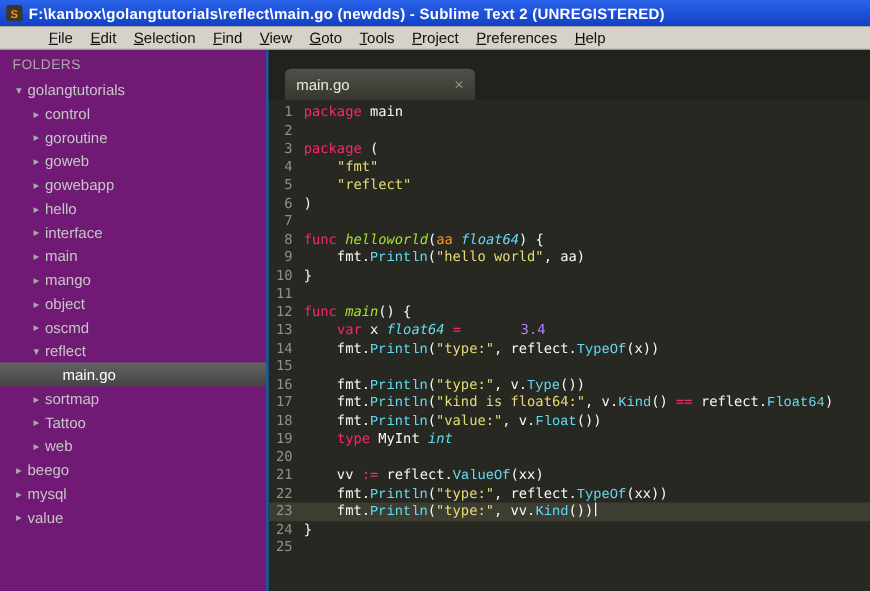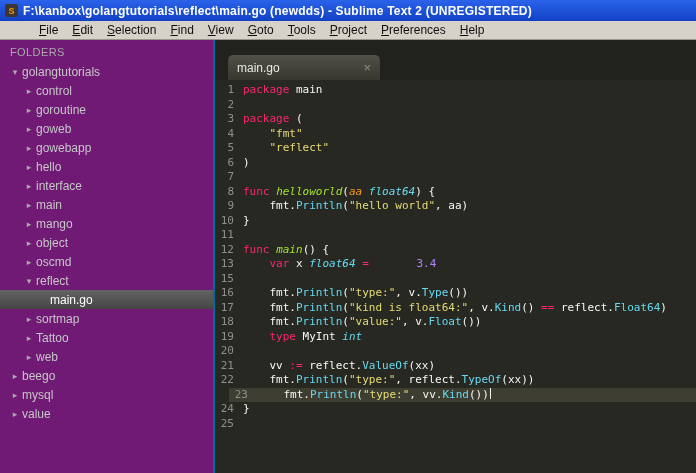--- a/index.html
+++ b/index.html
@@ -62,32 +62,32 @@
     background:linear-gradient(#505048,#37372f);
     display:flex;align-items:center;justify-content:space-between;
     padding:0 9px;font-size:12px;color:#e8e8e3;
   }
   .tab-close{color:#8e8e87;font-size:13px;line-height:13px;}
   .code{
     flex:1;padding-top:3px;overflow:hidden;
     font-family:"DejaVu Sans Mono",monospace;font-size:11px;line-height:14.5px;
   }
   .code-line{display:flex;height:14.5px;}
-  .code-line.current{background:#3e3d32;margin-left:14px;}
+  .code-line.current{background:#3e3d32;}
   .gutter{width:28px;flex:none;text-align:right;padding-right:9px;color:#8f908a;}
   .line-content{white-space:pre;color:#f8f8f2;}
   
   .tok-k{color:#f92672;}
   .tok-o{color:#f92672;}
   .tok-s{color:#e6db74;}
   .tok-f{color:#a6e22e;font-style:italic;}
   .tok-t{color:#66d9ef;font-style:italic;}
-  .tok-c{color:#66d9ef;}
+  .tok-c{color:#66d9ef;font-family:Liberation Mono, monospace;}
   .tok-n{color:#ae81ff;margin-left:41px;}
-  .tok-pa{color:#fd971f;font-style:italic;}
+  .tok-pa{color:#fd971f;}
   .tok-p{color:#f8f8f2;}
   .caret{display:inline-block;width:1px;height:11px;background:#f8f8f0;vertical-align:-1px;margin-left:1px;}
 </style>
 </head>
 <body>
 
 <div class="window">
 
   <div class="titlebar">
     <span class="app-icon">S</span>
@@ -245,20 +245,24 @@
           </div>
           <div class="code-line">
             <span class="gutter">12</span>
             <span class="line-content"><span class="tok-k">func</span><span class="tok-p"> </span><span class="tok-f">main</span><span class="tok-p">() {</span></span>
           </div>
           <div class="code-line">
             <span class="gutter">13</span>
             <span class="line-content"><span class="tok-p">    </span><span class="tok-k">var</span><span class="tok-p"> x </span><span class="tok-t">float64</span><span class="tok-p"> </span><span class="tok-o">=</span><span class="tok-p"> </span><span class="tok-n">3.4</span></span>
           </div>
           <div class="code-line">
+            <span class="gutter">14</span>
+            <span class="line-content"><span class="tok-p">    fmt.</span><span class="tok-c">Println</span><span class="tok-p">(</span><span class="tok-s">"type:"</span><span class="tok-p">, reflect.</span><span class="tok-c">TypeOf</span><span class="tok-p">(x))</span></span>
+          </div>
+          <div class="code-line">
             <span class="gutter">15</span>
           </div>
           <div class="code-line">
             <span class="gutter">16</span>
             <span class="line-content"><span class="tok-p">    fmt.</span><span class="tok-c">Println</span><span class="tok-p">(</span><span class="tok-s">"type:"</span><span class="tok-p">, v.</span><span class="tok-c">Type</span><span class="tok-p">())</span></span>
           </div>
           <div class="code-line">
             <span class="gutter">17</span>
             <span class="line-content"><span class="tok-p">    fmt.</span><span class="tok-c">Println</span><span class="tok-p">(</span><span class="tok-s">"kind is float64:"</span><span class="tok-p">, v.</span><span class="tok-c">Kind</span><span class="tok-p">() </span><span class="tok-o">==</span><span class="tok-p"> reflect.</span><span class="tok-c">Float64</span><span class="tok-p">)</span></span>
           </div>

